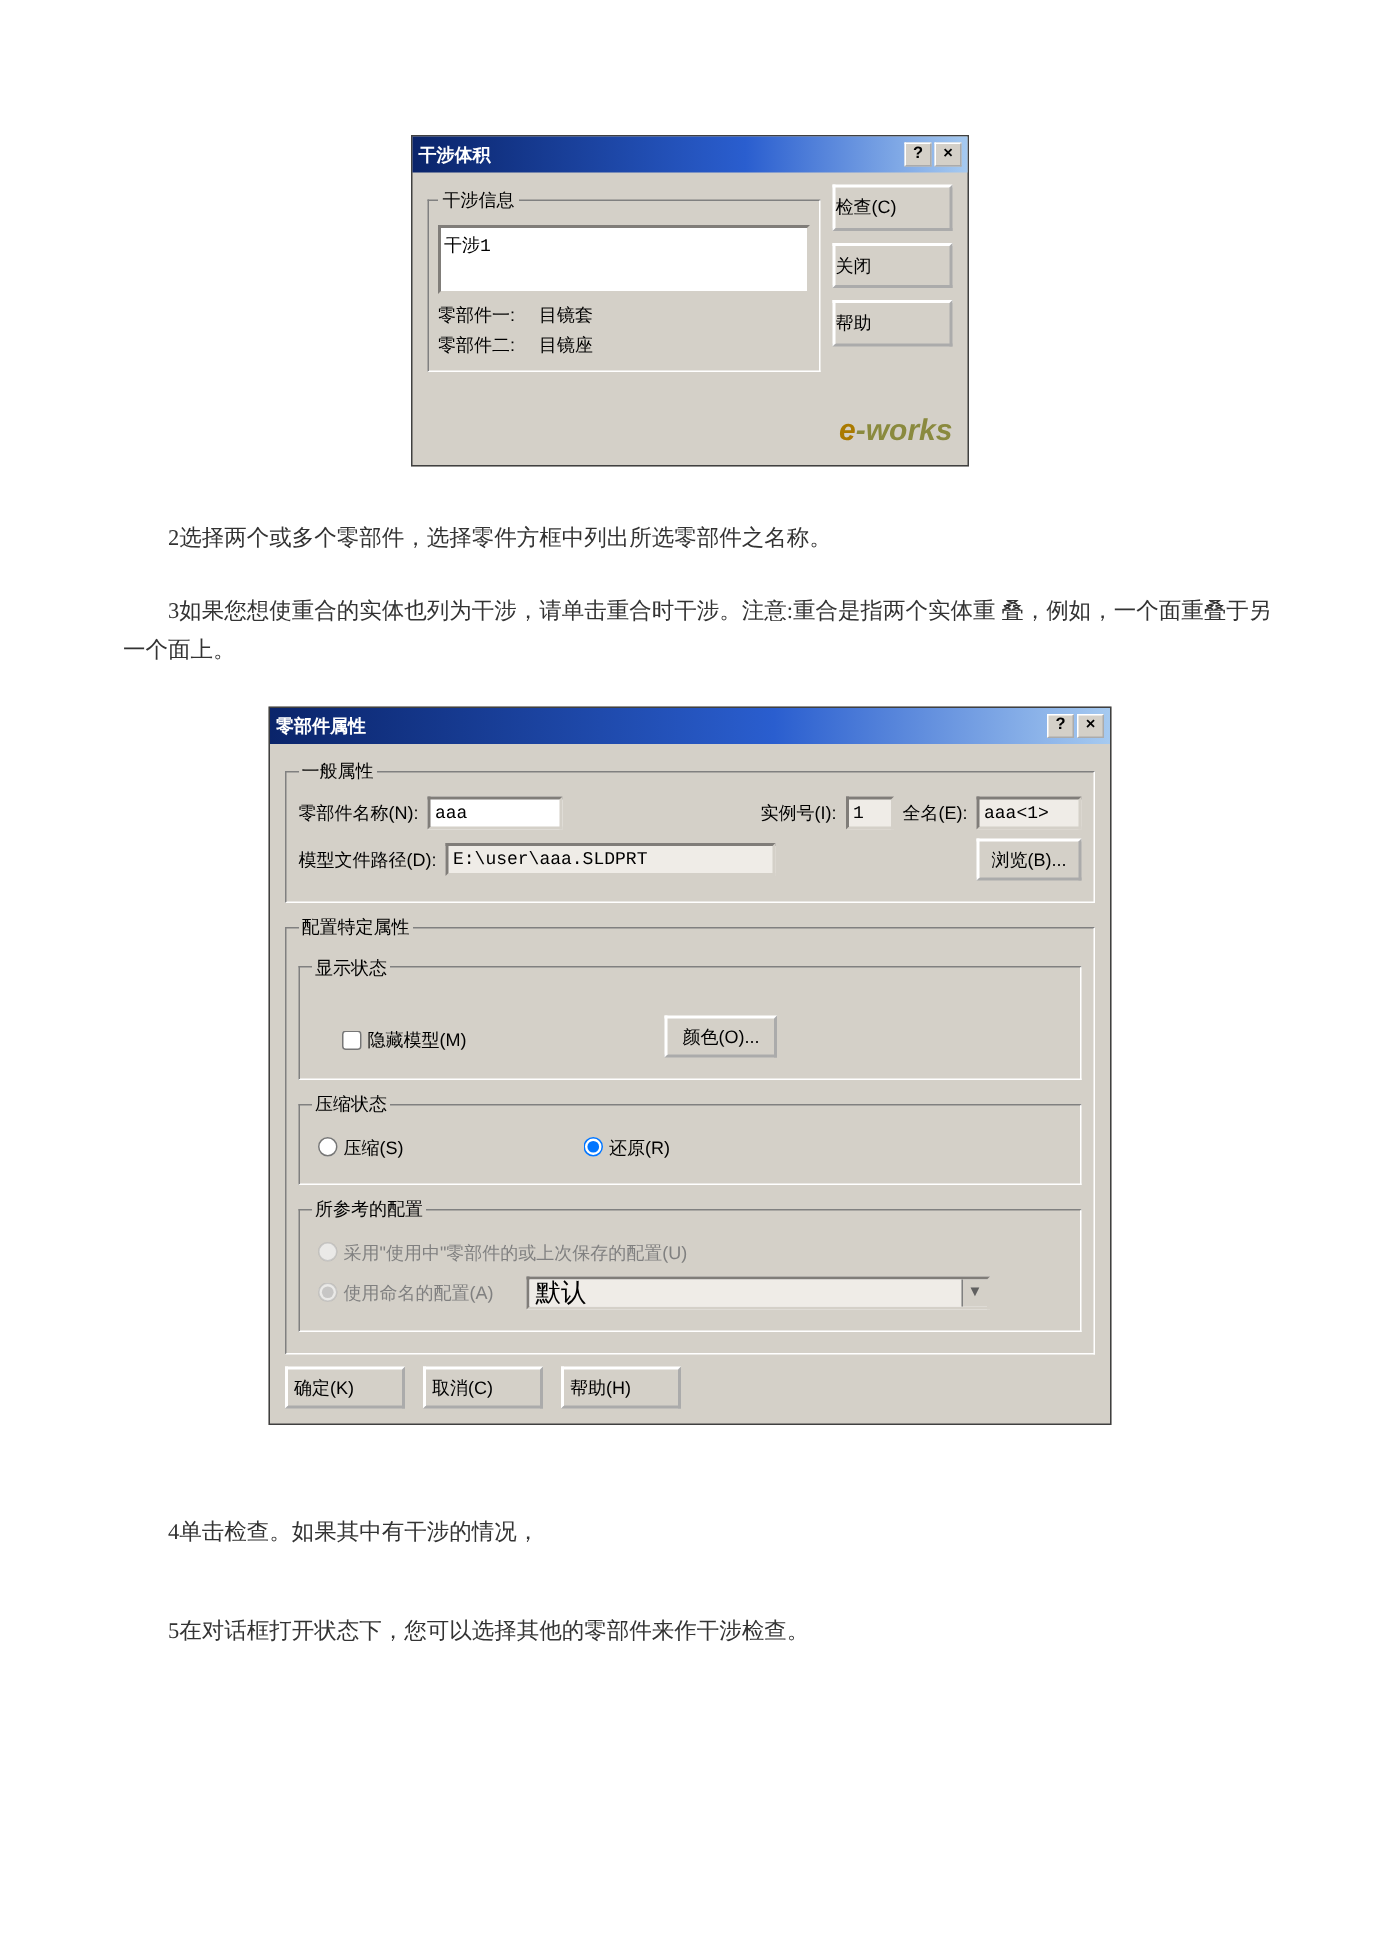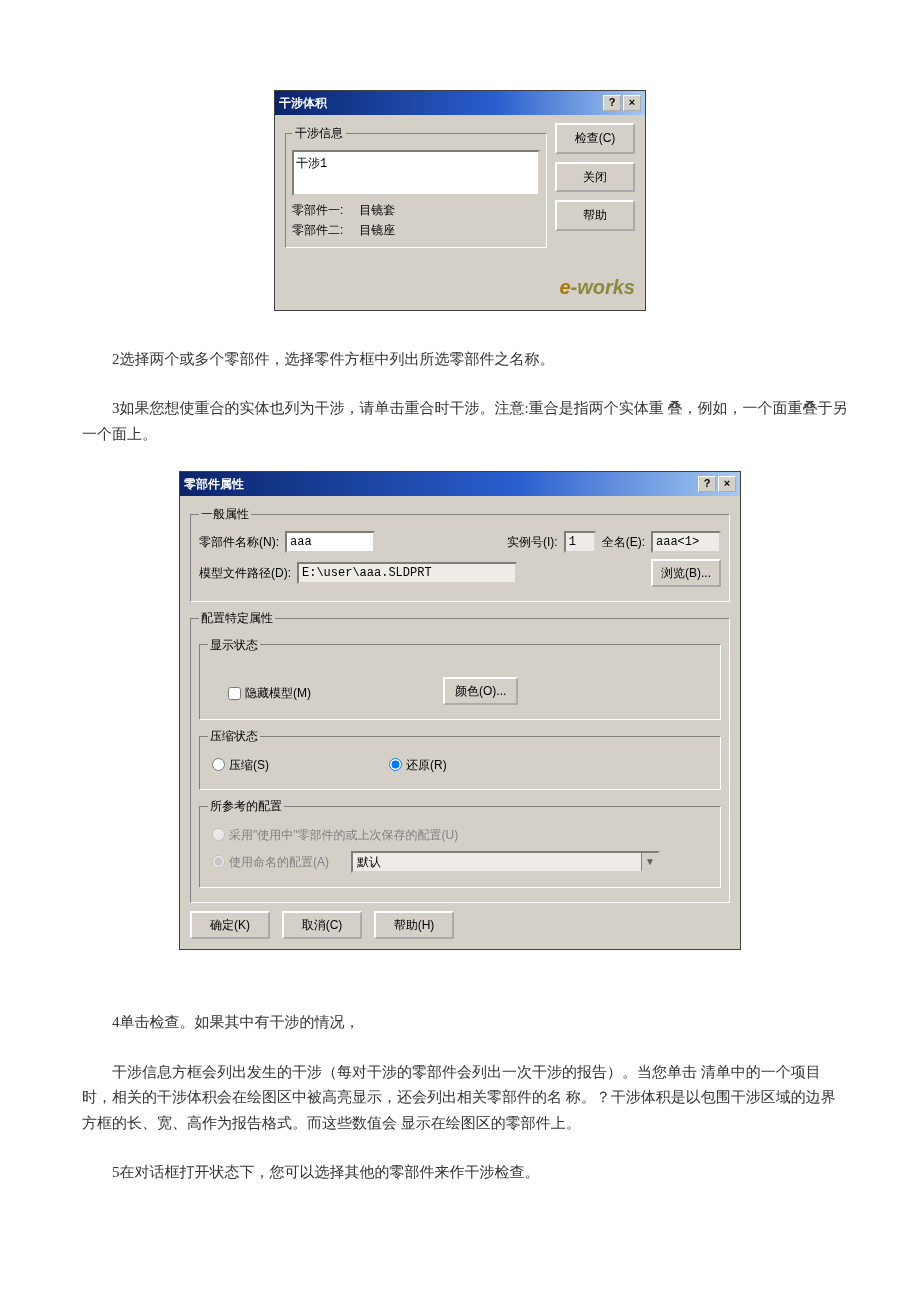--- a/index.html
+++ b/index.html
@@ -59,21 +59,20 @@
   .right-col {
     width: 80px;
     display: flex;
     flex-direction: column;
     gap: 8px;
   }
   .win-btn {
     border: 2px outset #fff;
     background: #d4d0c8;
     padding: 3px 0;
-    text-align: center;
     cursor: default;
   }
   fieldset.grp {
     border: 1px solid #808080;
     border-right-color: #fff;
     border-bottom-color: #fff;
     padding: 6px 6px 6px 6px;
     margin: 0 0 8px 0;
   }
   fieldset.grp > legend {
@@ -163,21 +162,21 @@
     align-items: stretch;
     border: 2px inset #d4d0c8;
     background: #fff;
     height: 18px;
   }
   .select-fake .val {
     min-width: 280px;
     background: #efece7;
     padding: 0 4px;
     line-height: 18px;
-    font-size: 12px;
+    font-size: 17px;
   }
   .select-fake .arrow {
     width: 16px;
     background: #d4d0c8;
     border-left: 1px solid #808080;
     display: flex; align-items: center; justify-content: center;
     font-size: 10px; color: #606060;
   }
   .btn-row {
     display: flex;
@@ -322,17 +321,16 @@
           <div class="win-btn"><span>取消(C)</span></div>
           <div class="win-btn"><span>帮助(H)</span></div>
         </div>
       </div>
     </div>
   </div>
 
   <div style="height:24px"></div>
   <p class="body-text">4单击检查。如果其中有干涉的情况，</p>
   <div style="height:16px"></div>
-  <p class="body-text">干涉信息方框会列出发生的干涉（每对干涉的零部件会列出一次干涉的报告）。当您单击 清单中的一个项目时，相关的干涉体积会在绘图区中被高亮显示，还会列出相关零部件的名 称。？干涉体积是以包围干涉区域的边界方框的长、宽、高作为报告格式。而这些数值会 显示在绘图区的零部件上。</p>
   <div style="height:16px"></div>
   <p class="body-text">5在对话框打开状态下，您可以选择其他的零部件来作干涉检查。</p>
 
 </div>
 
 </body></html>

